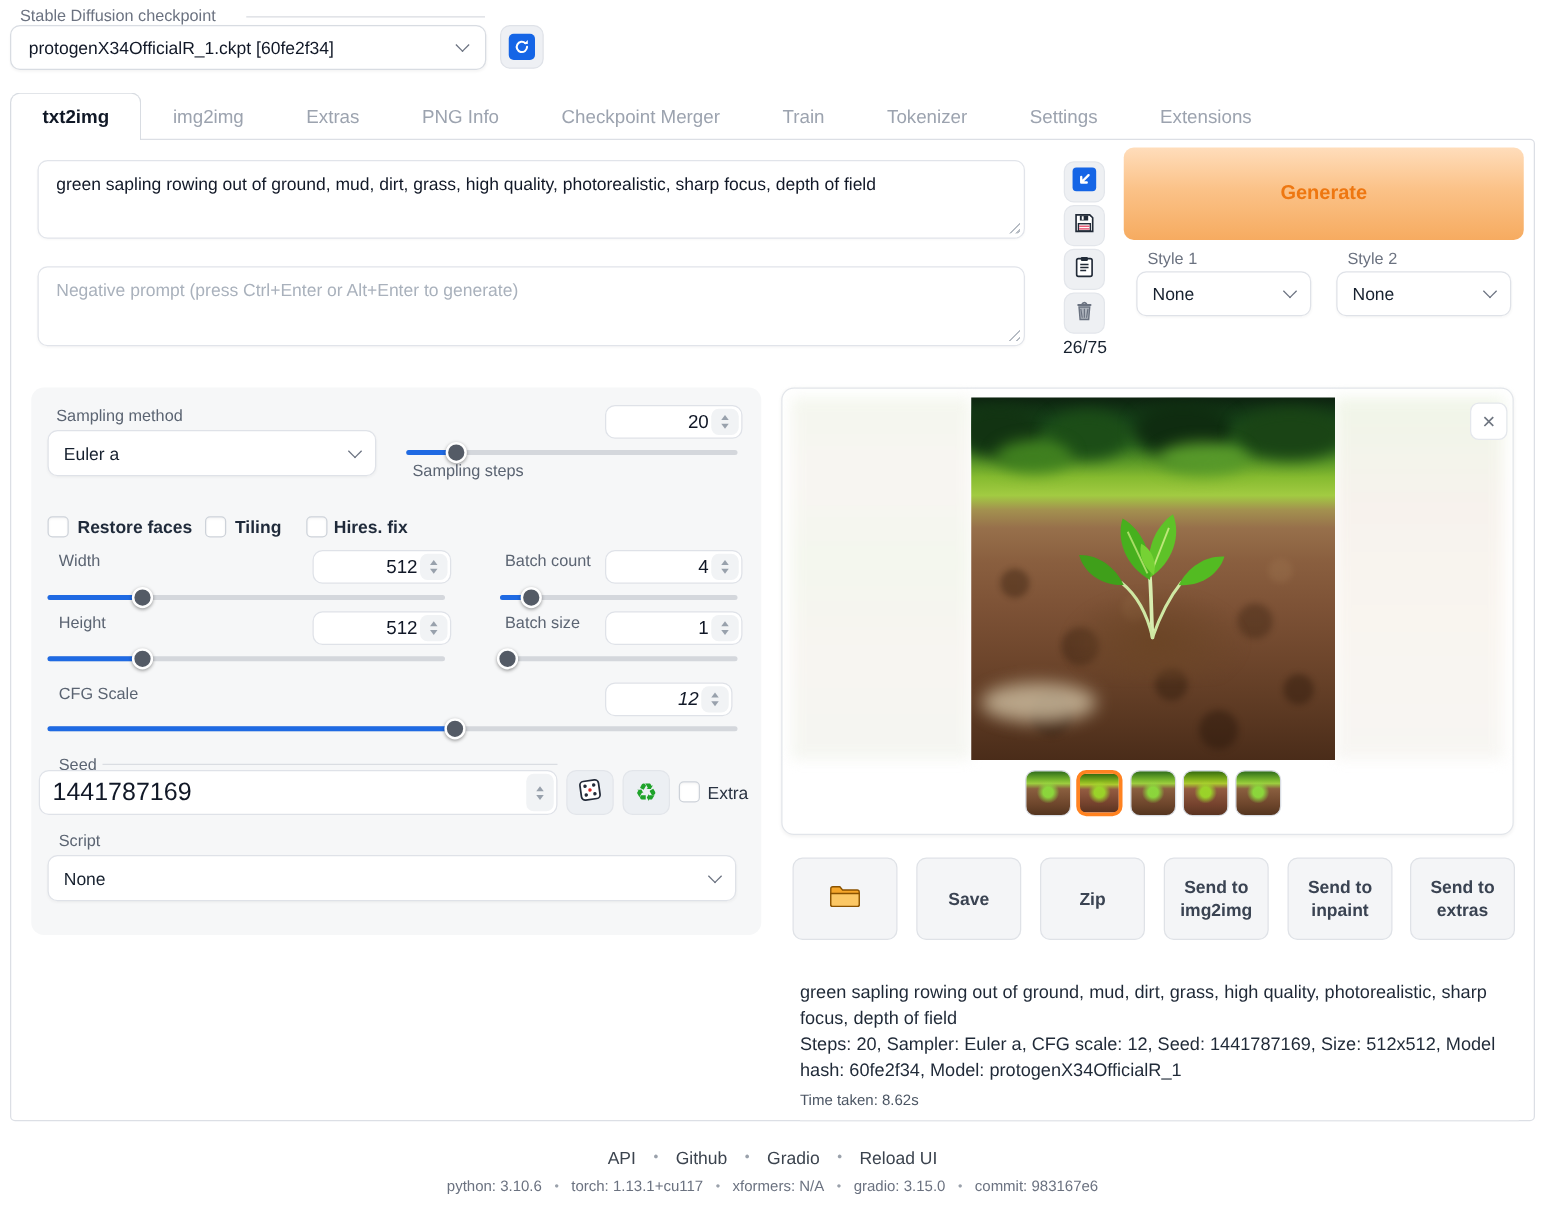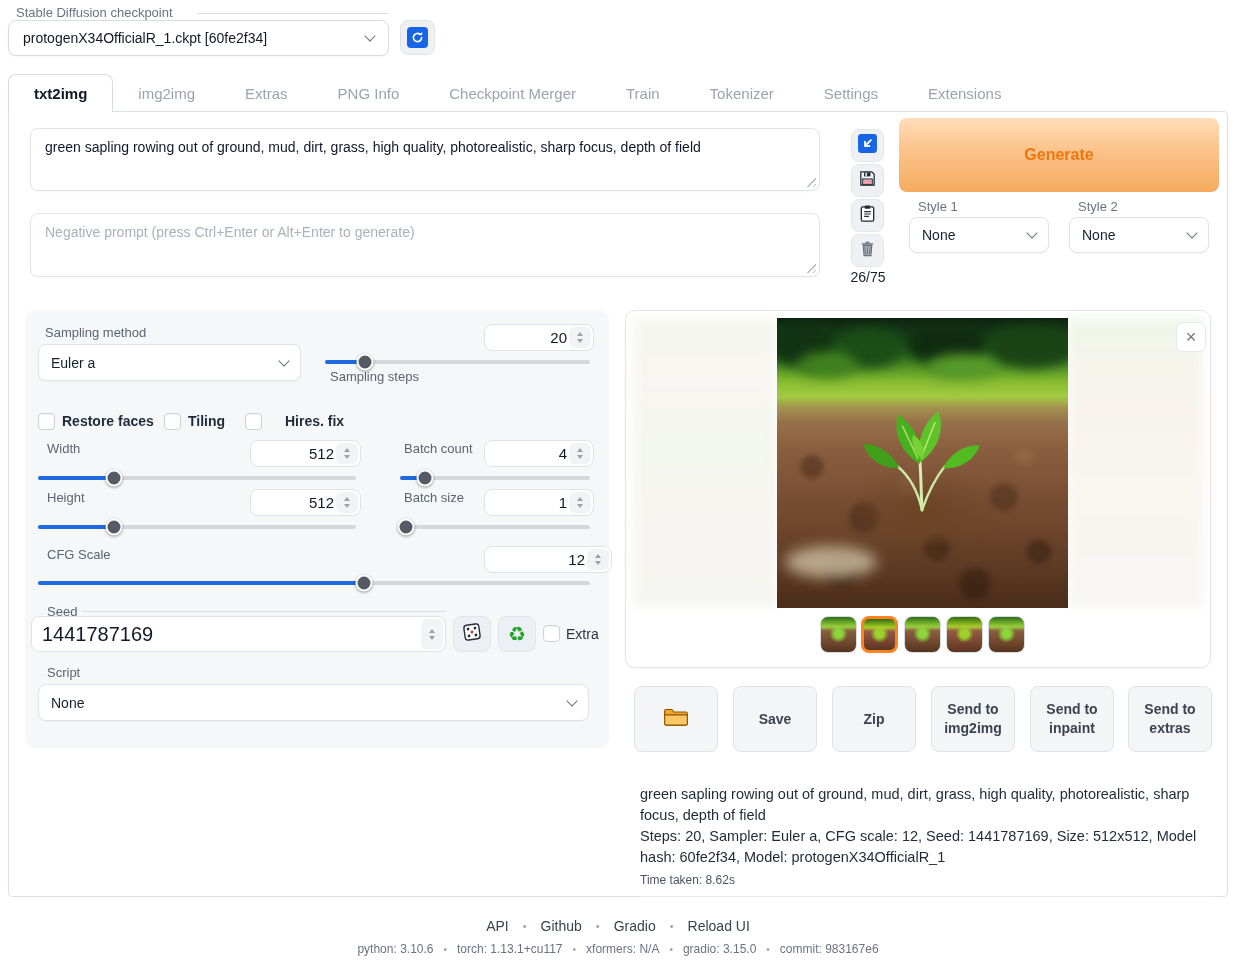--- a/index.html
+++ b/index.html
@@ -222,21 +222,21 @@
     <span class="track"></span>
       <span class="fill" style="width:15%;"></span>
       <span class="knob" style="left:15%;top:8.5px;"></span>
   </div>
 
   <div class="cb" style="left:38px;top:413px;"></div>
   <div class="cb-label" style="left:62px;top:413px;">Restore faces</div>
   <div class="cb" style="left:164px;top:413px;"></div>
   <div class="cb-label" style="left:188px;top:413px;">Tiling</div>
   <div class="cb" style="left:245px;top:413px;"></div>
-  <div class="cb-label" style="left:285px;top:413px;">Hires. fix</div>
+  <div class="cb-label" style="left:267px;top:413px;">Hires. fix</div>
 
   <div class="lbl" style="left:47px;top:441px;">Width</div>
   <div class="numbox" style="left:250px;top:440px;width:111px;height:27px;">
     <span class="val">512</span>
     <span class="spin">
         <span class="arr-up"></span>
         <span class="arr-dn"></span>
       </span>
   </div>
   <div class="slider" style="left:38px;top:469px;width:318px;">
@@ -281,21 +281,21 @@
         <span class="arr-dn"></span>
       </span>
   </div>
   <div class="slider" style="left:400px;top:518px;width:190px;">
     <span class="track"></span>
       <span class="fill" style="width:3%;"></span>
       <span class="knob" style="left:3%;top:8.5px;"></span>
   </div>
 
   <div class="lbl" style="left:47px;top:547px;">CFG Scale</div>
-  <div class="numbox" style="left:484px;top:546px;width:128px;height:27px;">
+  <div class="numbox" style="left:484px;top:546px;width:102px;height:27px;font-style:italic;">
     <span class="val">12</span>
     <span class="spin">
         <span class="arr-up"></span>
         <span class="arr-dn"></span>
       </span>
   </div>
   <div class="slider" style="left:38px;top:574px;width:552px;">
     <span class="track"></span>
       <span class="fill" style="width:59%;"></span>
       <span class="knob" style="left:59%;top:8.5px;"></span>

